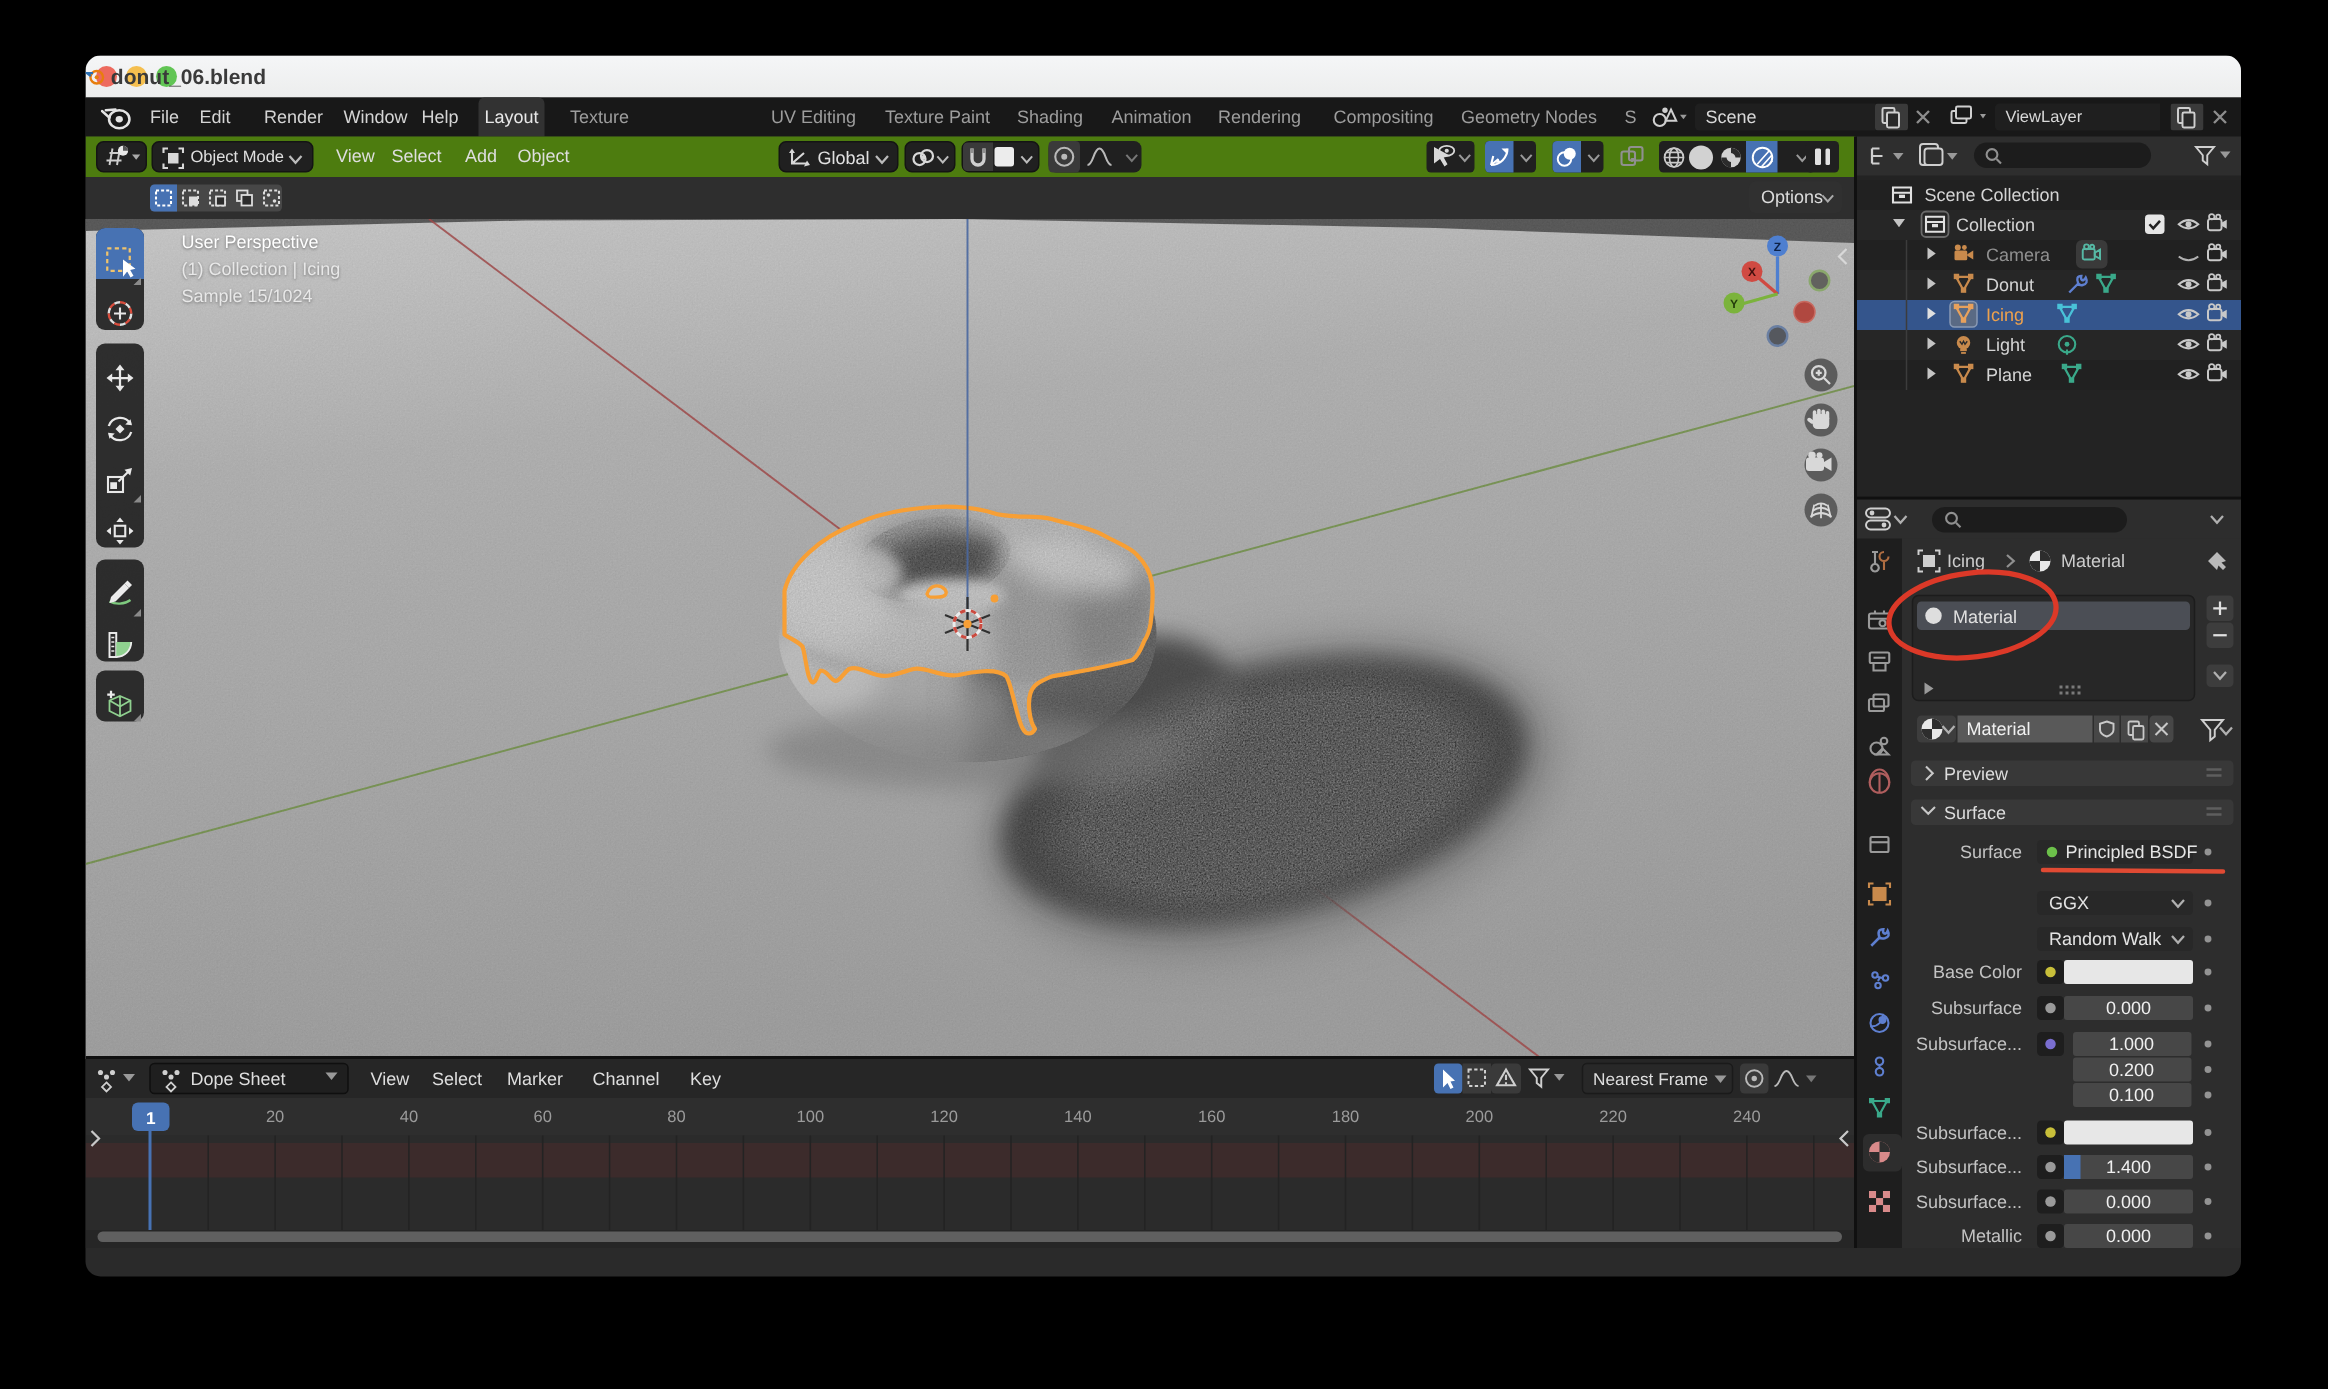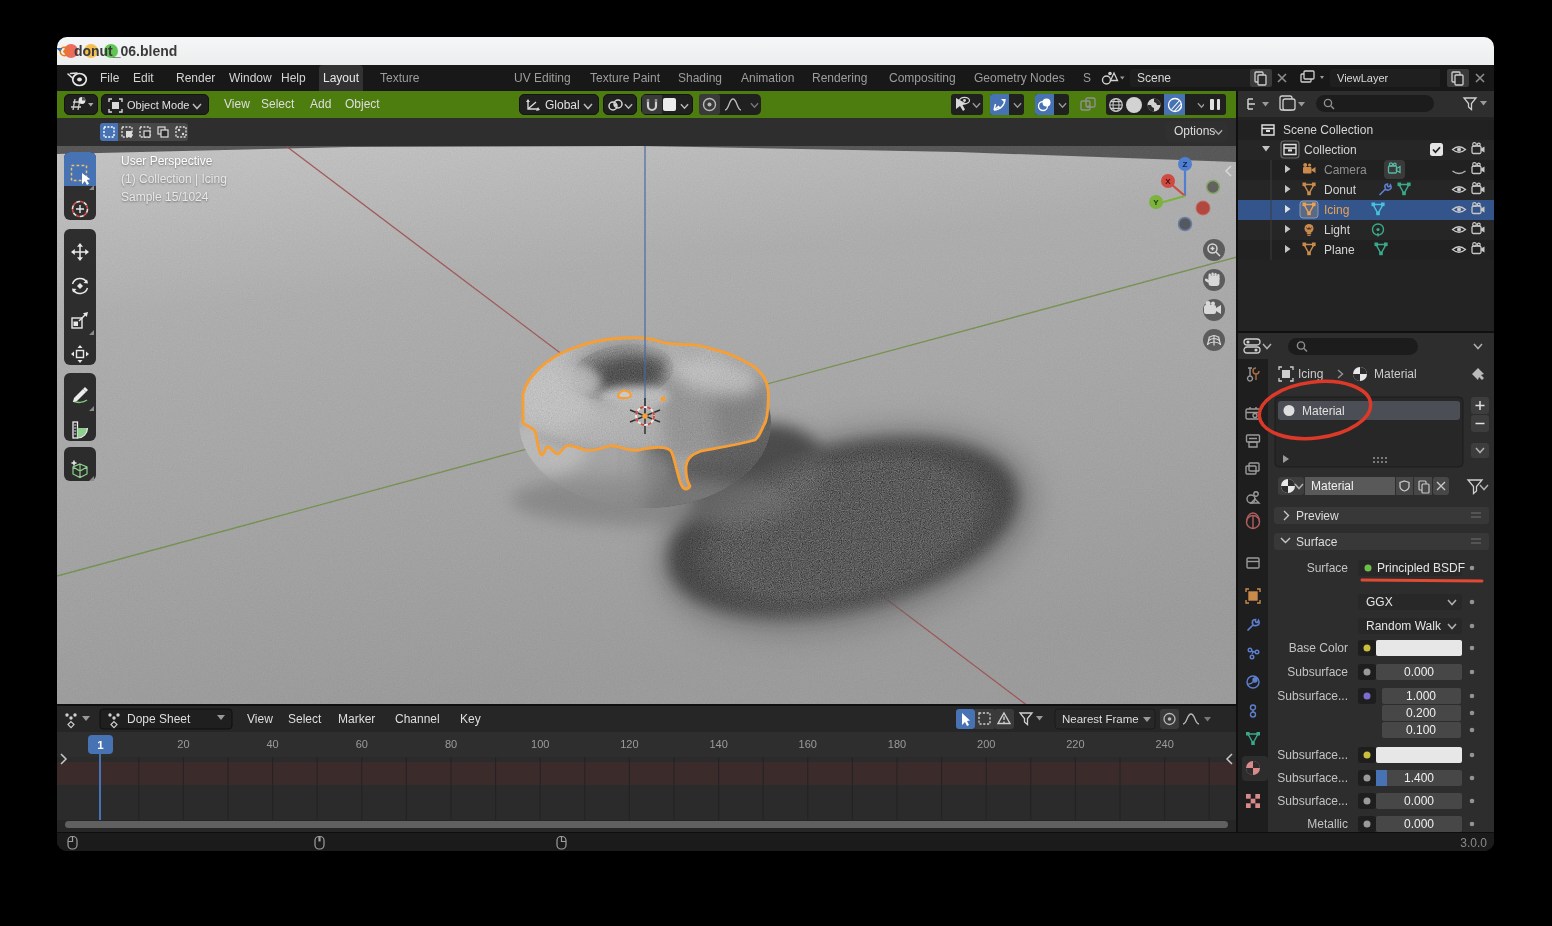--- a/index.html
+++ b/index.html
@@ -1002,26 +1002,13 @@
       <path d="M 1126 18 C 1130 18 1130 8 1134 8 C 1138 8 1138 18 1142 18" stroke="#b9b9b9" stroke-width="1.3" fill="none"></path>
       <path d="M 1147 11 l 7 0 l -3.5 4.5 z" fill="#777"></path>
 
       <rect x="8" y="115" width="1163" height="7" rx="3.5" fill="#606060"></rect>
 
       <path d="M 4 48 l 5 5 l -5 5" stroke="#c8c8c8" stroke-width="1.5" fill="none"></path>
       <path d="M 1175 48 l -5 5 l 5 5" stroke="#c8c8c8" stroke-width="1.5" fill="none"></path>
     </svg>
   </div>
 
-  <div class="status" id="status">
-    <svg width="1437" height="19" style="position:absolute;left:0;top:0;" font-family="Liberation Sans, sans-serif">
-      <g stroke="#9e9e9e" stroke-width="1.2" fill="none">
-        <rect x="11" y="3.5" width="9" height="12.5" rx="4"></rect>
-        <path d="M 15.5 3.5 l 0 5 l -4.5 0"></path>
-        <rect x="258" y="3.5" width="9" height="12.5" rx="4"></rect>
-        <path d="M 262.5 4 l 0 4.5" stroke-width="2.2"></path>
-        <rect x="500" y="3.5" width="9" height="12.5" rx="4"></rect>
-        <path d="M 504.5 3.5 l 0 5 l 4.5 0"></path>
-      </g>
-      <text x="1430" y="14" font-size="12" fill="#8a8a8a" text-anchor="end">3.0.0</text>
-    </svg>
-  </div>
 </div>
 
 </body></html>

